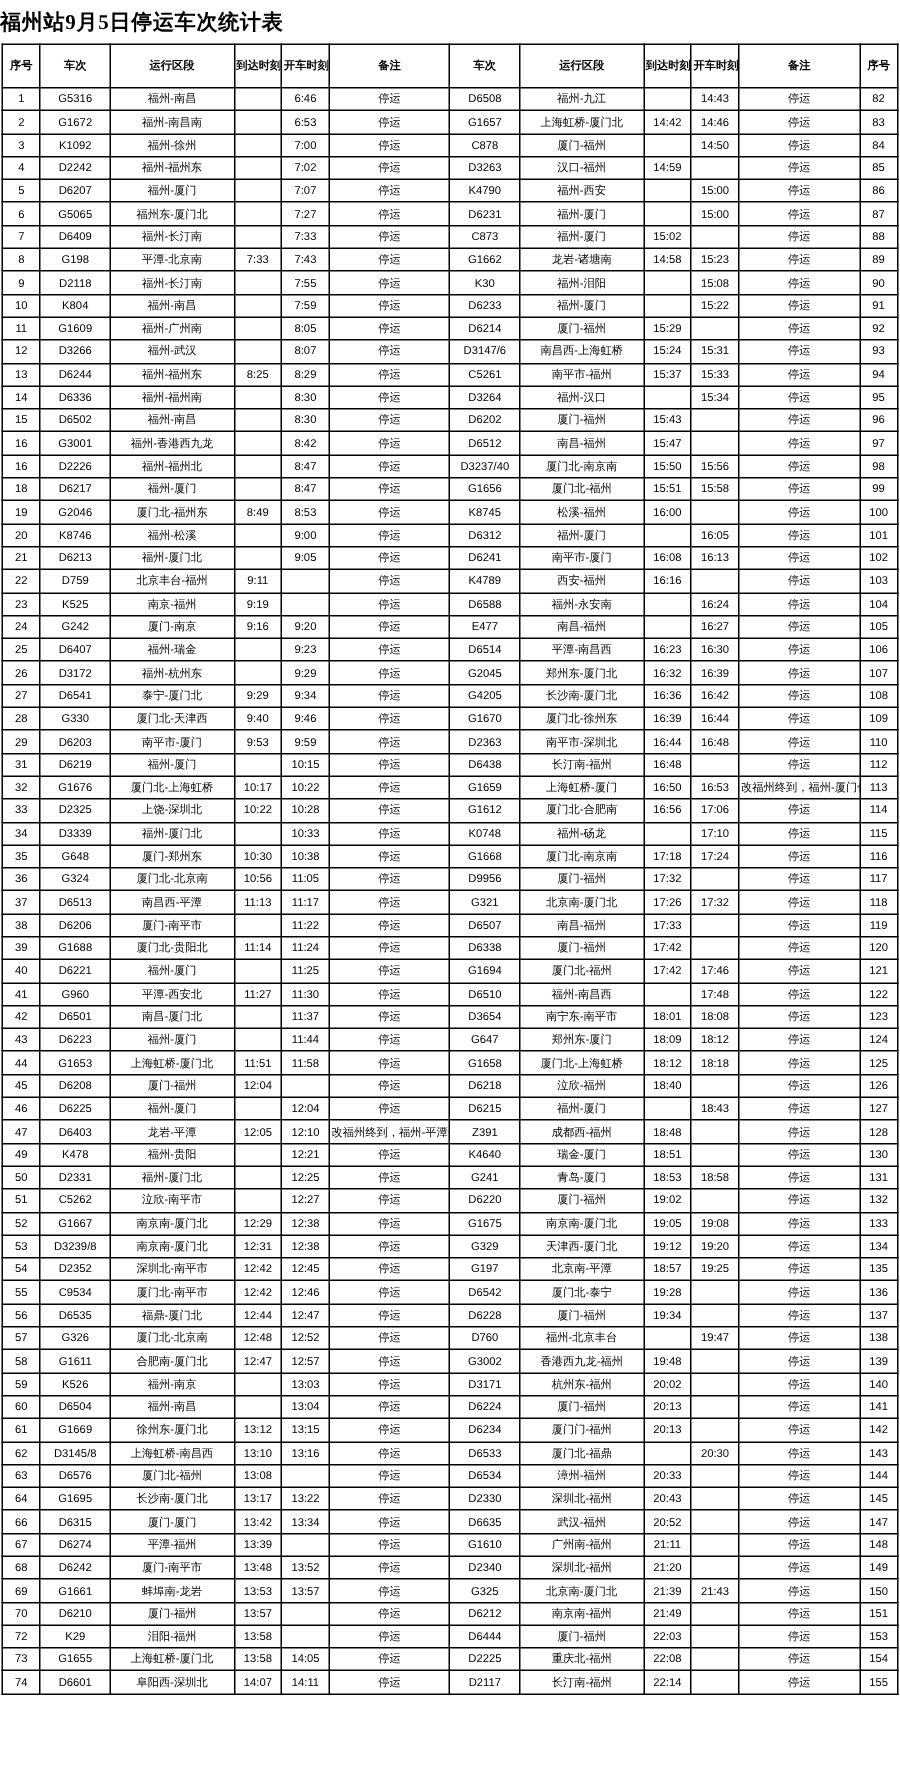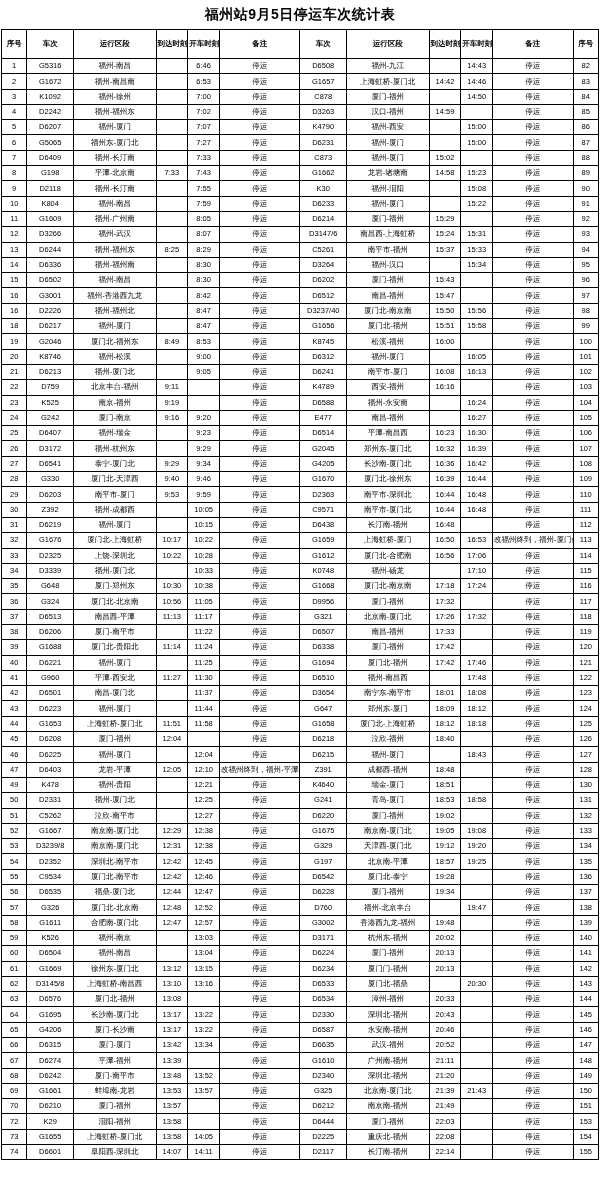--- a/index.html
+++ b/index.html
@@ -4,25 +4,25 @@
 <style>
   html,body{margin:0;padding:0;background:#fff;}
   body{
     width:600px;
     font-family:"Liberation Sans","DejaVu Sans",sans-serif;
     color:#000;
     -webkit-font-smoothing:none;
   }
   .page{width:600px;position:relative;}
   .title{
-    text-align:center;
     font-size:14px;
     font-weight:bold;
     padding:6px 0 5px 0;
     letter-spacing:0.5px;
+    font-family:Liberation Serif, serif;
   }
   table.grid{
     border-collapse:collapse;
     width:598px;
     margin:0 1px;
     table-layout:fixed;
   }
   table.grid td,table.grid th{
     border:1px solid #000;
     font-size:7.5px;
@@ -491,34 +491,20 @@
           <td>9:59</td>
           <td>停运</td>
           <td>D2363</td>
           <td>南平市-深圳北</td>
           <td>16:44</td>
           <td>16:48</td>
           <td>停运</td>
           <td>110</td>
         </tr>
         <tr>
-          <td>30</td>
-          <td>Z392</td>
-          <td>福州-成都西</td>
-          <td></td>
-          <td>10:05</td>
-          <td>停运</td>
-          <td>C9571</td>
-          <td>南平市-厦门北</td>
-          <td>16:44</td>
-          <td>16:48</td>
-          <td>停运</td>
-          <td>111</td>
-        </tr>
-        <tr>
           <td>31</td>
           <td>D6219</td>
           <td>福州-厦门</td>
           <td></td>
           <td>10:15</td>
           <td>停运</td>
           <td>D6438</td>
           <td>长汀南-福州</td>
           <td>16:48</td>
           <td></td>
@@ -967,34 +953,20 @@
           <td>13:22</td>
           <td>停运</td>
           <td>D2330</td>
           <td>深圳北-福州</td>
           <td>20:43</td>
           <td></td>
           <td>停运</td>
           <td>145</td>
         </tr>
         <tr>
-          <td>65</td>
-          <td>G4206</td>
-          <td>厦门-长沙南</td>
-          <td>13:17</td>
-          <td>13:22</td>
-          <td>停运</td>
-          <td>D6587</td>
-          <td>永安南-福州</td>
-          <td>20:46</td>
-          <td></td>
-          <td>停运</td>
-          <td>146</td>
-        </tr>
-        <tr>
           <td>66</td>
           <td>D6315</td>
           <td>厦门-厦门</td>
           <td>13:42</td>
           <td>13:34</td>
           <td>停运</td>
           <td>D6635</td>
           <td>武汉-福州</td>
           <td>20:52</td>
           <td></td>

